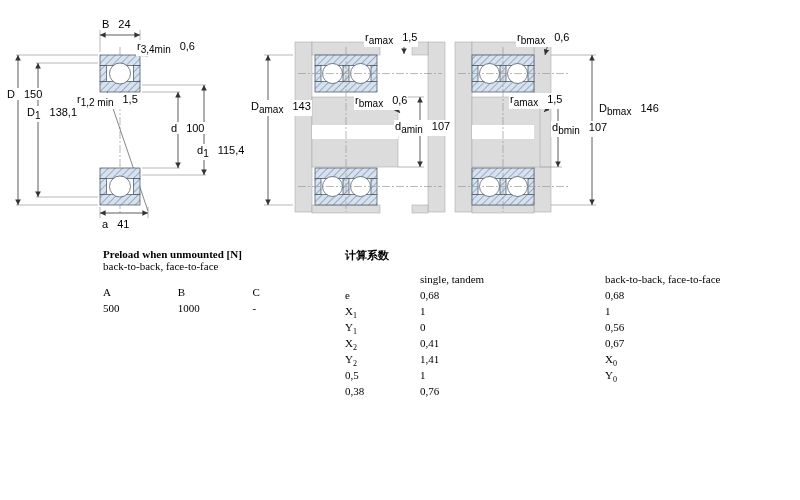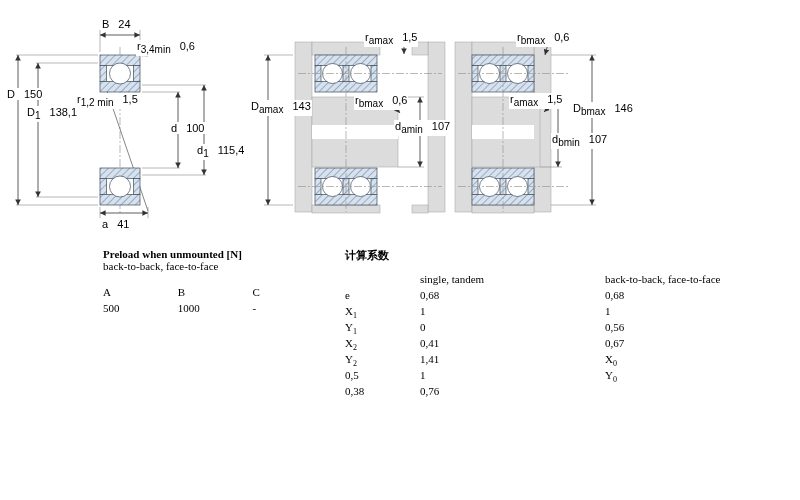--- a/index.html
+++ b/index.html
@@ -172,22 +172,22 @@
   <div class="dim" style="left:196px;top:144px"><span>d</span><sub>1</sub><span class="val">115,4</span></div>
   <div class="dim" style="left:101px;top:218px"><span>a</span><span class="val">41</span></div>
 
   <div class="dim" style="left:364px;top:31px"><span>r</span><sub>amax</sub><span class="val">1,5</span></div>
   <div class="dim" style="left:250px;top:100px"><span>D</span><sub>amax</sub><span class="val">143</span></div>
   <div class="dim" style="left:354px;top:94px"><span>r</span><sub>bmax</sub><span class="val">0,6</span></div>
   <div class="dim" style="left:394px;top:120px"><span>d</span><sub>amin</sub><span class="val">107</span></div>
 
   <div class="dim" style="left:516px;top:31px"><span>r</span><sub>bmax</sub><span class="val">0,6</span></div>
   <div class="dim" style="left:509px;top:93px"><span>r</span><sub>amax</sub><span class="val">1,5</span></div>
-  <div class="dim" style="left:572px;top:102px"><span>D</span><sub>bmax</sub><span class="val">146</span></div>
-  <div class="dim" style="left:551px;top:133px"><span>d</span><sub>bmin</sub><span class="val">107</span></div>
+  <div class="dim" style="left:598px;top:102px"><span>D</span><sub>bmax</sub><span class="val">146</span></div>
+  <div class="dim" style="left:551px;top:121px"><span>d</span><sub>bmin</sub><span class="val">107</span></div>
 
   <div class="block" style="left:103px;top:248px;width:230px">
     <div class="bold">Preload when unmounted [N]</div>
     <div>back-to-back, face-to-face</div>
     <div class="prow" style="margin-top:14px">
       <span>A</span>
       <span>B</span>
       <span>C</span>
     </div>
     <div class="prow" style="margin-top:4px">

